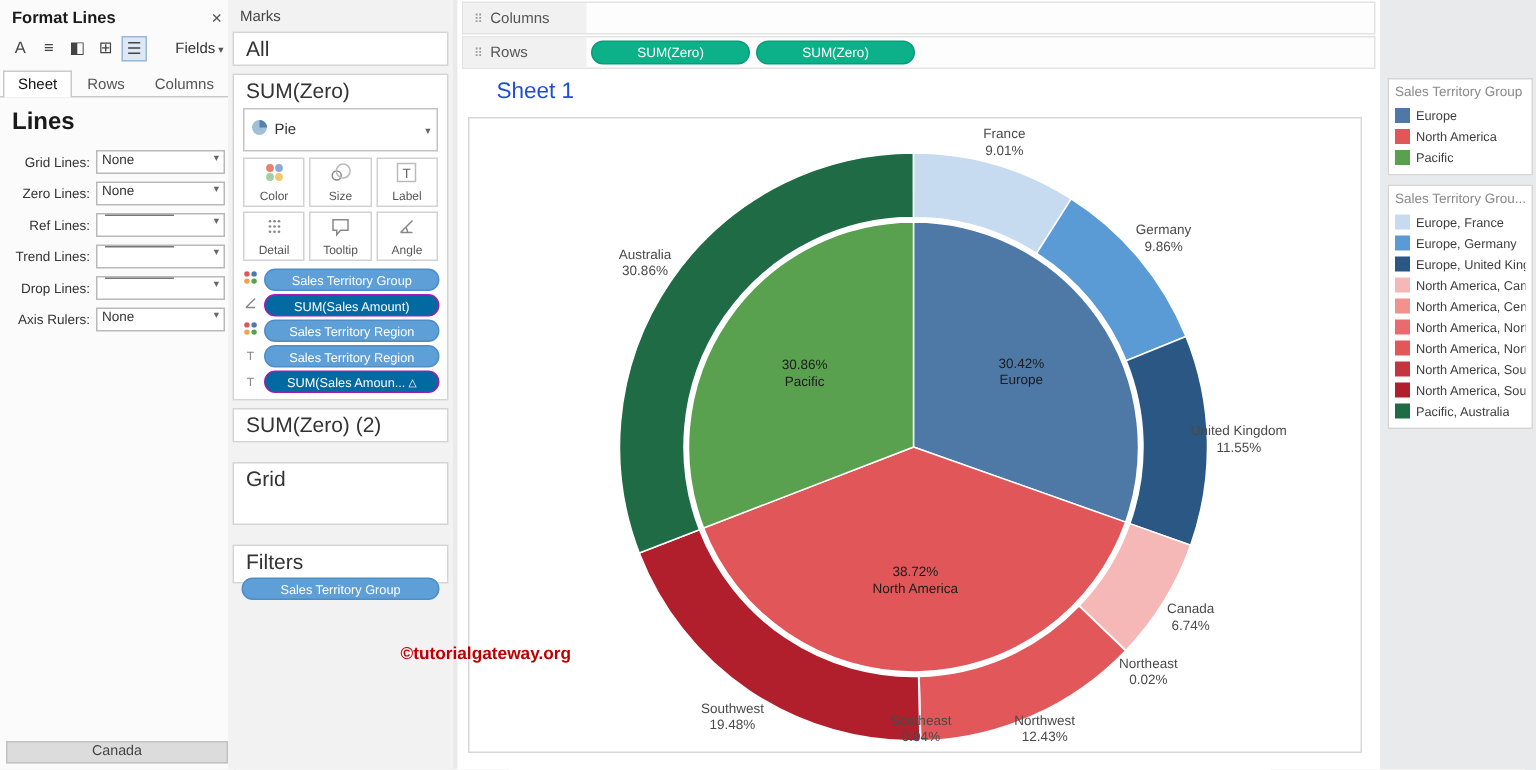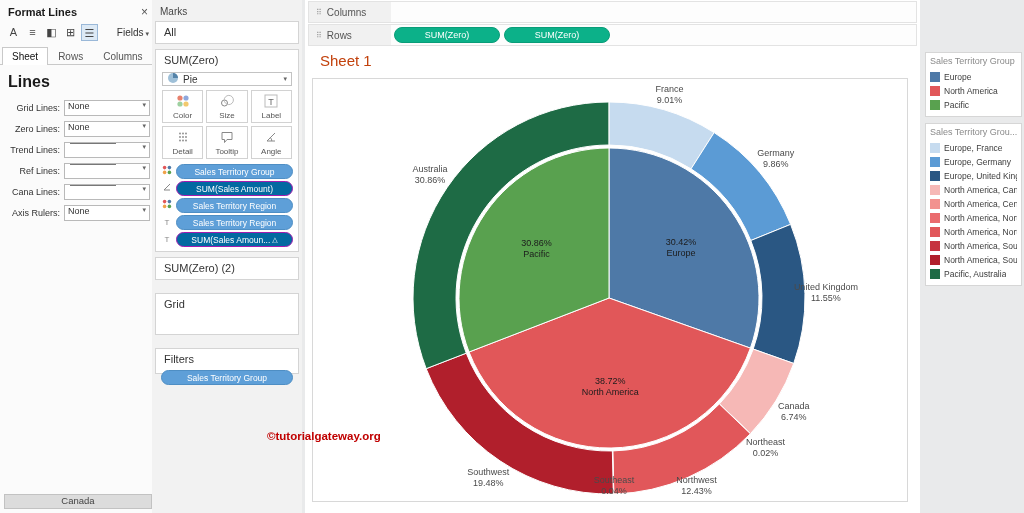--- a/index.html
+++ b/index.html
@@ -24,22 +24,22 @@
   .fp-label{width:60px;text-align:right;font-size:9px;color:#333;margin-right:4px;white-space:nowrap}
   .fp-select{flex:1;height:16px;border:1px solid #b9b9b9;background:#fff;display:flex;align-items:flex-start;padding:0 3px;font-size:9px;color:#333}
   .fp-caret{margin-left:auto;font-size:7px;color:#666}
   .fp-line-sample{display:inline-block;width:46px;height:1px;background:#777;margin-left:2px}
   .fp-clear{position:absolute;left:4px;right:4px;bottom:4px;height:15px;background:#dcdcdc;border:1px solid #c2c2c2;font-size:9.5px;color:#444;font-family:inherit;text-align:center;line-height:12px}
 
   
   .marks-panel{position:absolute;left:152px;top:0;width:150px;height:513px;background:#f2f2f2}
   .mk-title{padding:6px 8px 4px;font-size:10px;color:#454545}
   .mk-card{margin:0 3px 5px;border:1px solid #d4d4d4;background:#fff}
-  .mk-card-header{height:21px;line-height:21px;padding-left:8px;font-size:11px;color:#333}
-  .mk-dropdown{margin:1px 6px 4px;height:14px;border:1px solid #c3c3c3;display:flex;align-items:center;gap:4px;padding:0 4px;font-size:10px;background:#fff}
+  .mk-card-header{height:21px;line-height:21px;padding-left:8px;font-size:14px;color:#333}
+  .mk-dropdown{margin:1px 6px 4px;height:29px;border:1px solid #c3c3c3;display:flex;align-items:center;gap:4px;padding:0 4px;font-size:10px;background:#fff}
   .mk-dropdown .fp-caret{margin-left:auto}
   .mk-buttons{display:grid;grid-template-columns:repeat(3,1fr);gap:3px;margin:0 6px 5px}
   .mk-btn{border:1px solid #d2d2d2;background:#fff;height:33px;display:flex;flex-direction:column;align-items:center;justify-content:center;gap:1px}
   .mk-btn .mk-btn-label{font-size:8px;color:#555}
   .mk-pills{margin:0 5px 4px}
   .pill-row{display:flex;align-items:center;gap:3px;margin-bottom:2px}
   .pill-icon{width:12px;text-align:center;font-size:8px;color:#777;flex:none;line-height:10px}
   .t-glyph{font-size:8px;color:#888;font-weight:normal}
   .pill{flex:1;height:15px;border-radius:8px;color:#fff;font-size:8.5px;display:flex;align-items:center;justify-content:center;gap:2px;white-space:nowrap;overflow:hidden}
   .pill.dimension{background:#5e9fd8;border:1px solid #4e8ec4}
@@ -50,21 +50,21 @@
   
   .main-area{position:absolute;left:305px;top:0;width:615px;height:513px;background:#fff}
   .shelf{position:absolute;left:3px;width:609px;height:22px;border:1px solid #e3e3e3;background:#fdfdfd;display:flex;align-items:center}
   .shelf.columns{top:1px}
   .shelf.rows{top:24px}
   .shelf-chip{width:82px;align-self:stretch;background:#f1f1f1;display:flex;align-items:center;gap:5px;padding-left:7px;flex:none}
   .grip{color:#9a9a9a;font-size:8px}
   .shelf-label{font-size:10px;color:#555}
   .shelf-drop{display:flex;align-items:center;gap:4px;padding-left:3px;flex:1}
   .shelf-pill{width:106px;height:16px;border-radius:8px;background:#0cb189;border:1px solid #0a9d79;color:#fff;font-size:9px;display:flex;align-items:center;justify-content:center}
-  .sheet-title{position:absolute;left:15px;top:52px;font-size:15px;color:#c2410c}
+  .sheet-title{position:absolute;left:26px;top:52px;font-size:15px;color:#1d4ed8}
   .canvas{position:absolute;left:7px;top:78px;width:596px;height:424px;border:1px solid #d8d8d8;background:#fff}
   svg text{font-family:"Liberation Sans",sans-serif}
   .lbl-in{font-size:9px;fill:#1c1c1c}
   .lbl-out{font-size:9px;fill:#4a4a4a}
 
   
   .legends{position:absolute;left:925px;top:52px;width:97px}
   .legend-card{border:1px solid #d6d6d6;background:#fff;margin-bottom:6px;padding:3px 4px 4px}
   .legend-title{font-size:9px;color:#8a8a8a;margin-bottom:4px;white-space:nowrap;overflow:hidden}
   .legend-item{display:flex;align-items:center;gap:4px;height:14px}
@@ -104,35 +104,35 @@
         </div>
       </div>
       <div class="fp-row">
         <span class="fp-label">Zero Lines:</span>
         <div class="fp-select">
           <span class="fp-value">None</span>
           <span class="fp-caret">▾</span>
         </div>
       </div>
       <div class="fp-row">
+        <span class="fp-label">Ref Lines:</span>
+        <div class="fp-select">
+          <span class="fp-line-sample"></span>
+          <span class="fp-caret">▾</span>
+        </div>
+      </div>
+      <div class="fp-row">
         <span class="fp-label">Trend Lines:</span>
         <div class="fp-select">
           <span class="fp-line-sample"></span>
           <span class="fp-caret">▾</span>
         </div>
       </div>
       <div class="fp-row">
-        <span class="fp-label">Ref Lines:</span>
-        <div class="fp-select">
-          <span class="fp-line-sample"></span>
-          <span class="fp-caret">▾</span>
-        </div>
-      </div>
-      <div class="fp-row">
-        <span class="fp-label">Cana Lines:</span>
+        <span class="fp-label">Drop Lines:</span>
         <div class="fp-select">
           <span class="fp-line-sample"></span>
           <span class="fp-caret">▾</span>
         </div>
       </div>
       <div class="fp-row">
         <span class="fp-label">Axis Rulers:</span>
         <div class="fp-select">
           <span class="fp-value">None</span>
           <span class="fp-caret">▾</span>

